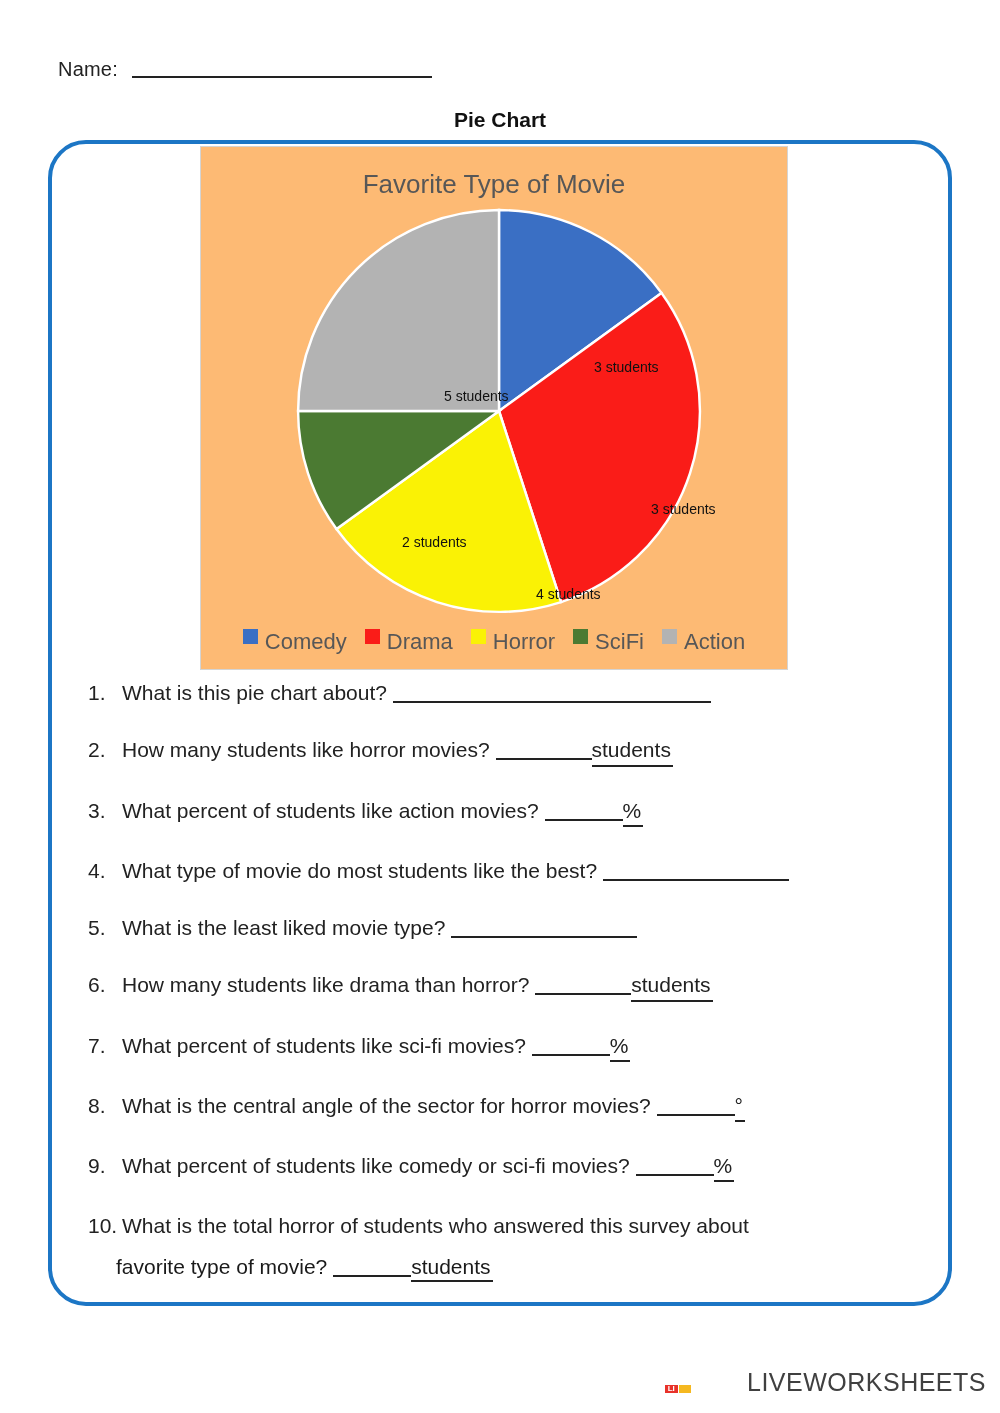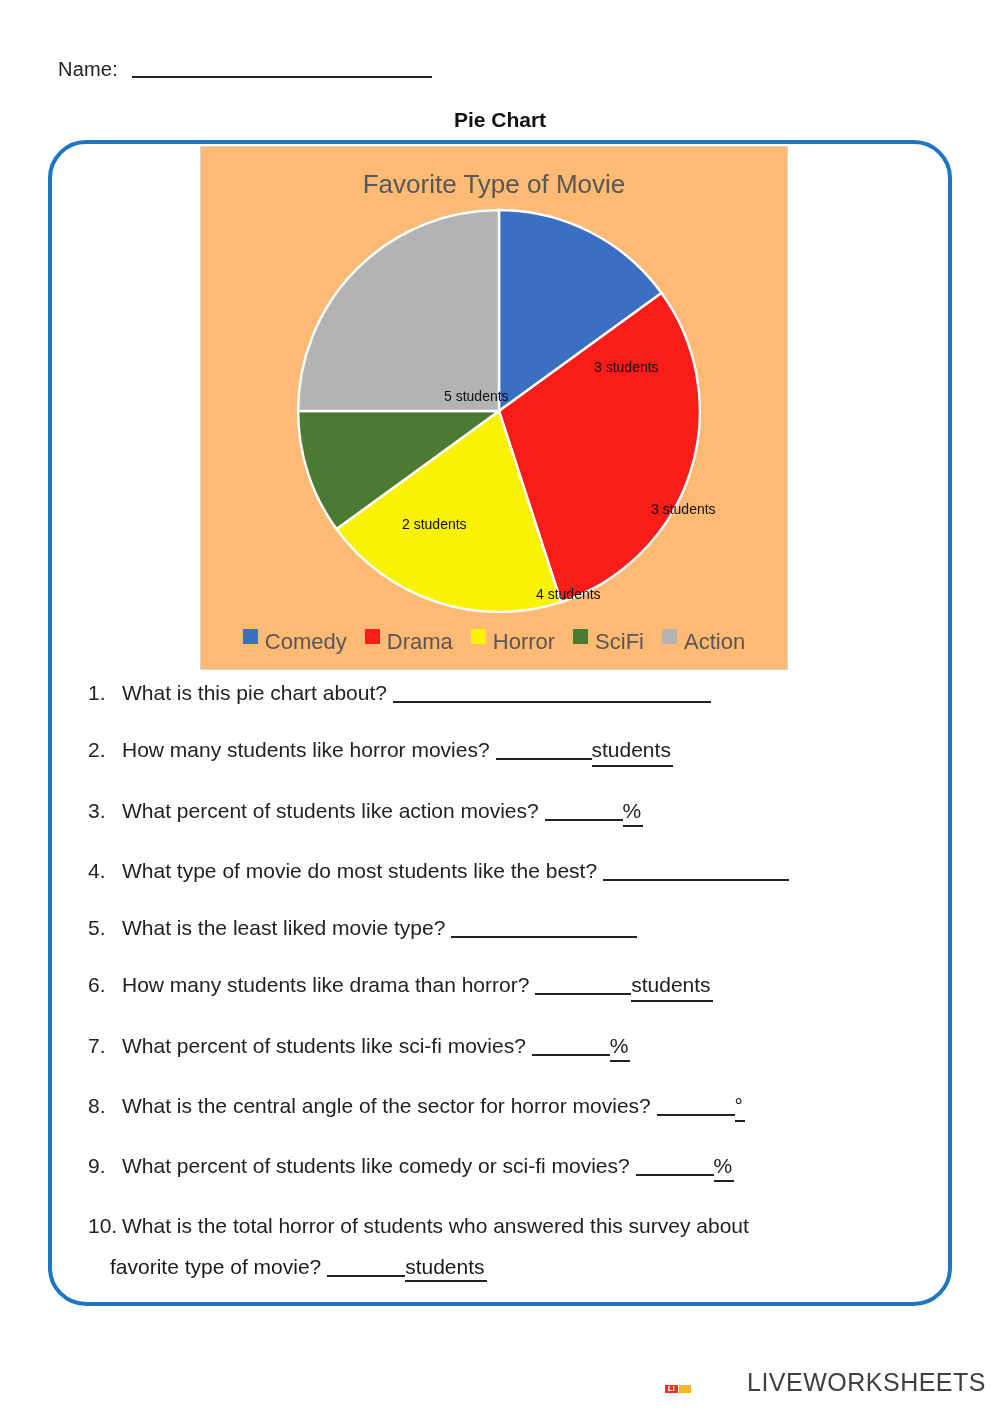--- a/index.html
+++ b/index.html
@@ -85,21 +85,21 @@
   .slice-label {
     position: absolute;
     font-size: 14px;
     font-weight: normal;
     color: #111;
     white-space: nowrap;
   }
   .lbl-comedy { left: 310px; top: 153px; }
   .lbl-drama  { left: 367px; top: 295px; }
   .lbl-horror { left: 208px; top: 380px; margin-left: 44px; }
-  .lbl-scifi  { left: 118px; top: 310px; }
+  .lbl-scifi  { left: 118px; top: 328px; }
   .lbl-action { left: 160px; top: 182px; }
   .legend {
     position: absolute;
     left: 0;
     bottom: 14px;
     width: 100%;
     display: flex;
     justify-content: center;
     align-items: center;
     gap: 18px;
@@ -134,21 +134,21 @@
     display: inline-block;
     border-bottom: 2px solid #222;
     vertical-align: -3px;
   }
   .u-long { width: 318px; height: 18px; }
   .u-med  { width: 186px; height: 18px; }
   .u-sm   { width: 96px;  height: 18px; }
   .u-xs   { width: 78px;  height: 18px; }
   .u-unit { border-bottom: 2px solid #222; padding: 0 2px 1px 0; display: inline-block; }
   .q10-second {
-    margin-left: 22px;
+    margin-left: 28px;
     margin-top: -16px;
     font-size: 21px;
   }
   .footer {
     position: absolute;
     right: 14px;
     bottom: 16px;
     display: flex;
     align-items: center;
     gap: 8px;

